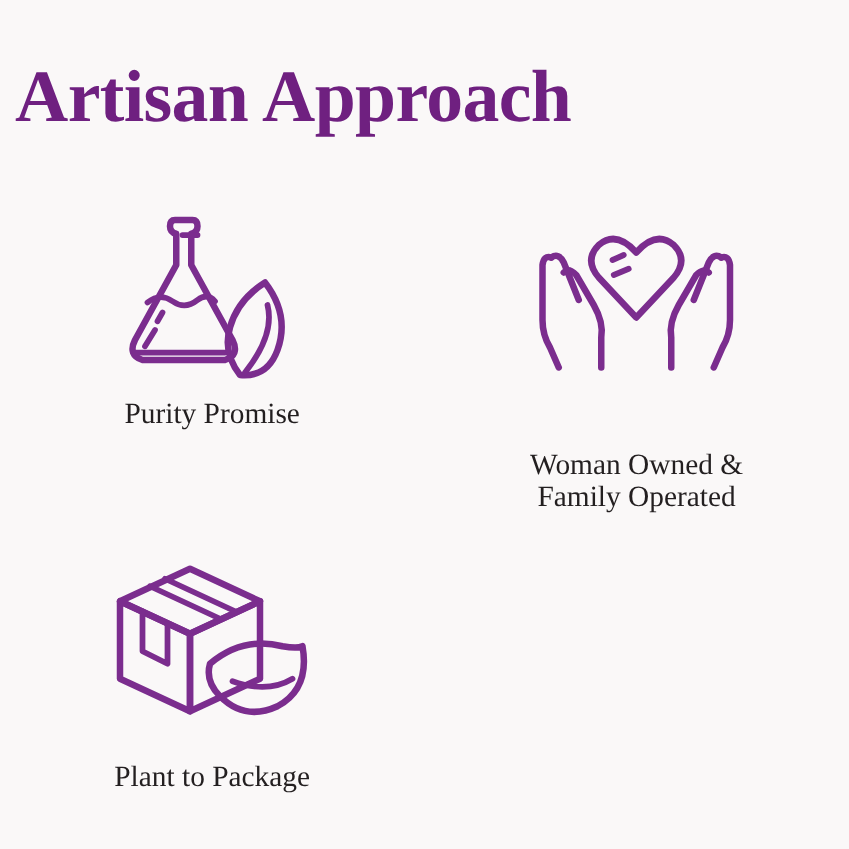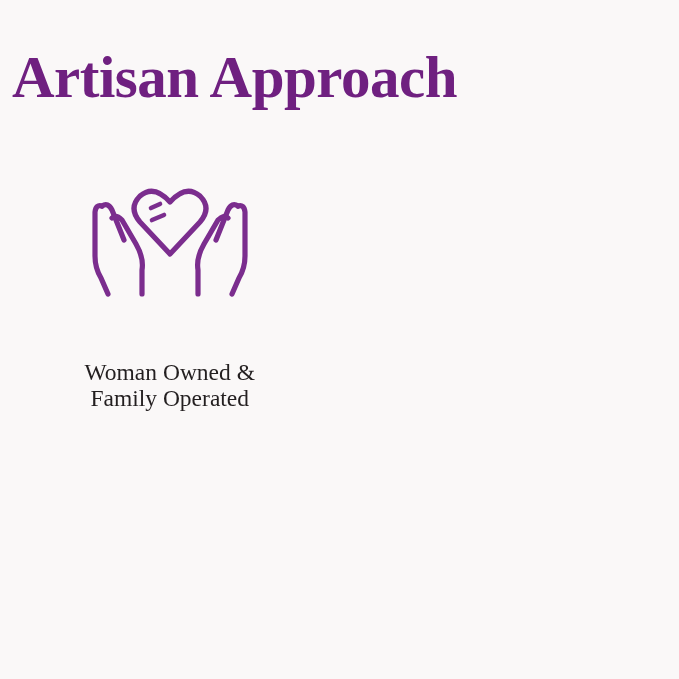--- a/index.html
+++ b/index.html
@@ -103,20 +103,41 @@
 <body>
 
 <div class="page">
 
   <div class="title-wrap">
     <h1 class="title">Artisan Approach</h1>
   </div>
 
   <div class="grid">
 
+    <div class="cell cell-tl">
+      <div class="icon-box">
+        <svg width="148" height="140" viewBox="0 0 148 140" aria-hidden="true">
+
+          <path class="icon-stroke" d="M44 12 Q40 12 40 17 Q40 22 45 23 L45 48 L12 108 Q6 120 18 124 L84 124 Q96 120 90 108 L57 48 L57 23 Q62 22 62 17 Q62 12 58 12 Z"></path>
+
+          <path class="icon-stroke-thin" d="M50 24 L62 24"></path>
+
+          <path class="icon-stroke-thin" d="M22 78 Q32 70 42 77 Q52 84 62 76 Q70 70 76 77"></path>
+
+          <path class="icon-stroke-thin" d="M34 86 L30 93"></path>
+          <path class="icon-stroke-thin" d="M28 100 L20 113"></path>
+
+          <path class="icon-stroke-thin" d="M12 118 L84 118"></path>
+
+          <path class="icon-stroke" d="M116 62 Q136 88 126 116 Q118 138 96 136 Q82 118 88 98 Q94 76 116 62 Z"></path>
+          <path class="icon-stroke-thin" d="M118 80 Q124 104 100 134"></path>
+        </svg>
+      </div>
+      <div class="caption">Purity Promise</div>
+    </div>
 
     <div class="cell cell-tr">
       <div class="icon-box">
         <svg width="160" height="128" viewBox="0 0 160 128" aria-hidden="true">
 
           <path class="icon-stroke" d="M80 84 L50 52 Q38 38 50 26 Q64 14 80 32 Q96 14 110 26 Q122 38 110 52 Z"></path>
 
           <path class="icon-stroke-thin" d="M61 38 L70 34"></path>
           <path class="icon-stroke-thin" d="M62 50 L74 45"></path>
 
@@ -127,15 +148,36 @@
           <path class="icon-stroke" d="M148 36 Q154 34 155 42 L155 86 Q155 98 149 108 L142 124"></path>
           <path class="icon-stroke" d="M148 36 Q142 32 138 40 L126 70"></path>
           <path class="icon-stroke" d="M138 48 Q134 44 128 50 L114 74 Q106 88 108 100 L108 124"></path>
         </svg>
       </div>
       <div class="caption">Woman Owned &amp;
 Family Operated</div>
     </div>
 
 
+    <div class="cell cell-br">
+      <div class="icon-box">
+        <svg width="160" height="124" viewBox="0 0 160 124" aria-hidden="true">
+
+          <path class="icon-stroke" d="M6 30 L6 92 L62 118 L62 56 Z"></path>
+
+          <path class="icon-stroke" d="M62 56 L62 118 L118 92 L118 30 Z"></path>
+
+          <path class="icon-stroke" d="M6 30 L62 4 L118 30 L62 56 Z"></path>
+
+          <path class="icon-stroke-thin" d="M30 18 L86 44"></path>
+          <path class="icon-stroke-thin" d="M42 12 L98 38"></path>
+
+          <path class="icon-stroke-thin" d="M24 38 L24 70 L44 80 L44 48"></path>
+
+          <path class="icon-stroke" d="M152 66 Q158 100 132 114 Q106 126 86 106 Q74 94 78 80 Q104 58 136 66 Q148 68 152 66 Z"></path>
+          <path class="icon-stroke-thin" d="M144 92 Q124 104 96 94"></path>
+        </svg>
+      </div>
+      <div class="caption">Plant to Package</div>
+    </div>
 
   </div>
 </div>
 
 </body></html>

